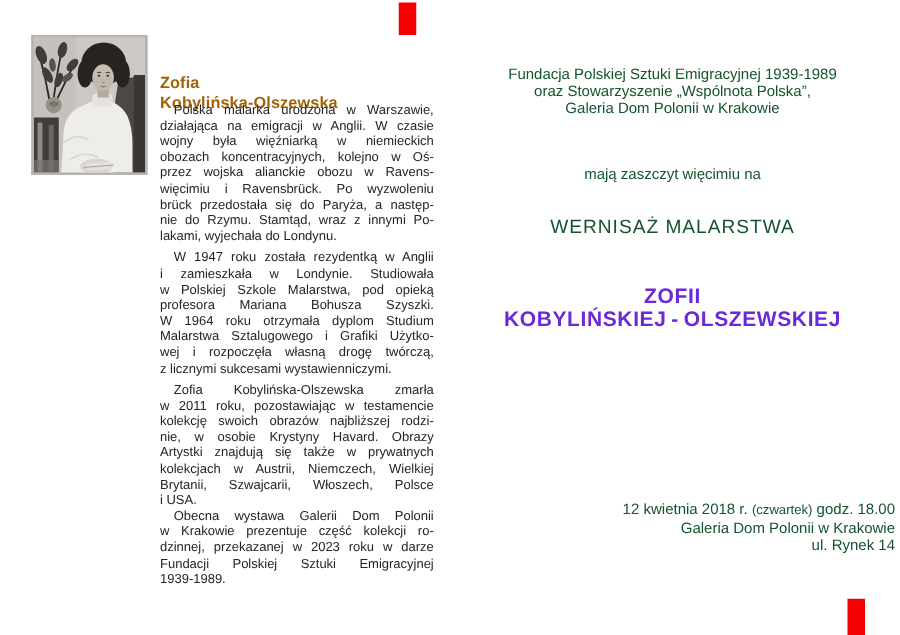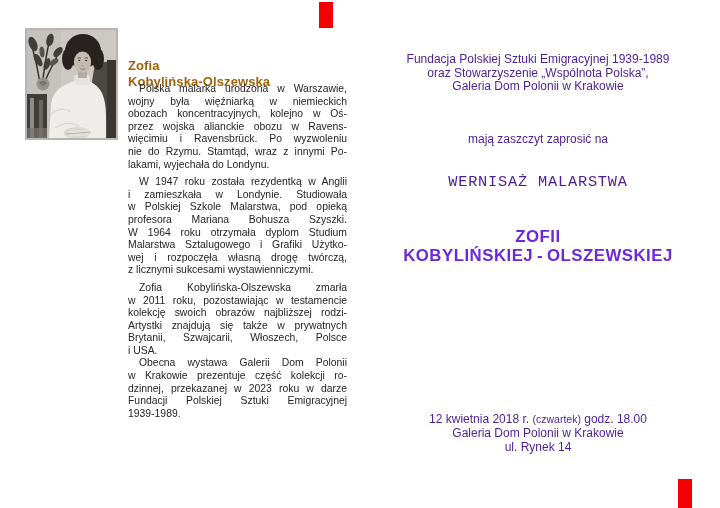--- a/index.html
+++ b/index.html
@@ -27,26 +27,26 @@
     font-size:10.4px;line-height:12.6px;color:#242424;
   }
   .para.gap{margin-top:5px;}
   .bline{
     text-align:justify;text-align-last:justify;white-space:nowrap;
   }
   .bline.last{text-align-last:left;}
   .bline.first{text-indent:11px;}
   
   .rightcol{position:absolute;left:360px;top:0;width:356px;height:508px;}
-  .rblock{position:absolute;left:0;width:100%;text-align:center;color:#4c1d95;}
+  .rblock{position:absolute;left:0;width:100%;text-align:center;color:#14532d;}
   .organizers{top:53px;font-size:12px;line-height:13.5px;white-space:pre-line;}
   .invite{top:132px;font-size:12px;}
-  .event-type{top:173px;font-size:15.3px;letter-spacing:0.8px;font-family:Liberation Mono, monospace;}
+  .event-type{top:173px;font-size:15.3px;letter-spacing:0.8px;}
   .artist-title{top:228px;font-size:16.8px;font-weight:bold;line-height:18.6px;letter-spacing:0.5px;white-space:pre-line;color:#6d28d9;}
-  .datetime{top:412px;font-size:12px;line-height:14px;}
+  .datetime{top:400px;font-size:12px;line-height:14px;text-align:right;}
   .weekday{font-size:10.5px;}
 </style>
 </head>
 <body>
 
 <div class="canvas">
 
   <div class="mark mark-top"></div>
   <div class="mark mark-bottom"></div>
 
@@ -114,62 +114,66 @@
         <path d="M40,104 L64,102" stroke="#a9a39c" stroke-width="0.8"></path>
       </svg>
     </div>
 
     <div class="heading">Zofia
 Kobylińska-Olszewska</div>
 
     <div class="bio">
         <div class="para">
           <div class="bline first">Polska malarka urodzona w Warszawie,</div>
+          <div class="bline">działająca na emigracji w Anglii. W czasie</div>
           <div class="bline">wojny była więźniarką w niemieckich</div>
           <div class="bline">obozach koncentracyjnych, kolejno w Oś-</div>
           <div class="bline">przez wojska alianckie obozu w Ravens-</div>
           <div class="bline">więcimiu i Ravensbrück. Po wyzwoleniu</div>
+          <div class="bline">brück przedostała się do Paryża, a następ-</div>
           <div class="bline">nie do Rzymu. Stamtąd, wraz z innymi Po-</div>
           <div class="bline last">lakami, wyjechała do Londynu.</div>
         </div>
         <div class="para gap">
           <div class="bline first">W 1947 roku została rezydentką w Anglii</div>
           <div class="bline">i zamieszkała w Londynie. Studiowała</div>
           <div class="bline">w Polskiej Szkole Malarstwa, pod opieką</div>
           <div class="bline">profesora Mariana Bohusza Szyszki.</div>
           <div class="bline">W 1964 roku otrzymała dyplom Studium</div>
           <div class="bline">Malarstwa Sztalugowego i Grafiki Użytko-</div>
           <div class="bline">wej i rozpoczęła własną drogę twórczą,</div>
           <div class="bline last">z licznymi sukcesami wystawienniczymi.</div>
         </div>
         <div class="para gap">
           <div class="bline first">Zofia Kobylińska-Olszewska zmarła</div>
           <div class="bline">w 2011 roku, pozostawiając w testamencie</div>
           <div class="bline">kolekcję swoich obrazów najbliższej rodzi-</div>
+          <div class="bline">nie, w osobie Krystyny Havard. Obrazy</div>
           <div class="bline">Artystki znajdują się także w prywatnych</div>
+          <div class="bline">kolekcjach w Austrii, Niemczech, Wielkiej</div>
           <div class="bline">Brytanii, Szwajcarii, Włoszech, Polsce</div>
           <div class="bline last">i USA.</div>
         </div>
         <div class="para">
           <div class="bline first">Obecna wystawa Galerii Dom Polonii</div>
           <div class="bline">w Krakowie prezentuje część kolekcji ro-</div>
           <div class="bline">dzinnej, przekazanej w 2023 roku w darze</div>
           <div class="bline">Fundacji Polskiej Sztuki Emigracyjnej</div>
           <div class="bline last">1939-1989.</div>
         </div>
       </div>
   </div>
 
   <div class="rightcol">
 
     <div class="rblock organizers">Fundacja Polskiej Sztuki Emigracyjnej 1939-1989
 oraz Stowarzyszenie „Wspólnota Polska”,
 Galeria Dom Polonii w Krakowie</div>
 
-    <div class="rblock invite">mają zaszczyt zaprosić na</div>
+    <div class="rblock invite">mają zaszczyt więcimiu na</div>
 
     <div class="rblock event-type">WERNISAŻ MALARSTWA</div>
 
     <div class="rblock artist-title">ZOFII
 KOBYLIŃSKIEJ - OLSZEWSKIEJ</div>
 
     <div class="rblock datetime">
       <div><span>12 kwietnia 2018 r.</span> <span class="weekday">(czwartek)</span> <span>godz. 18.00</span></div>
       <div>Galeria Dom Polonii w Krakowie</div>
       <div>ul. Rynek 14</div>

